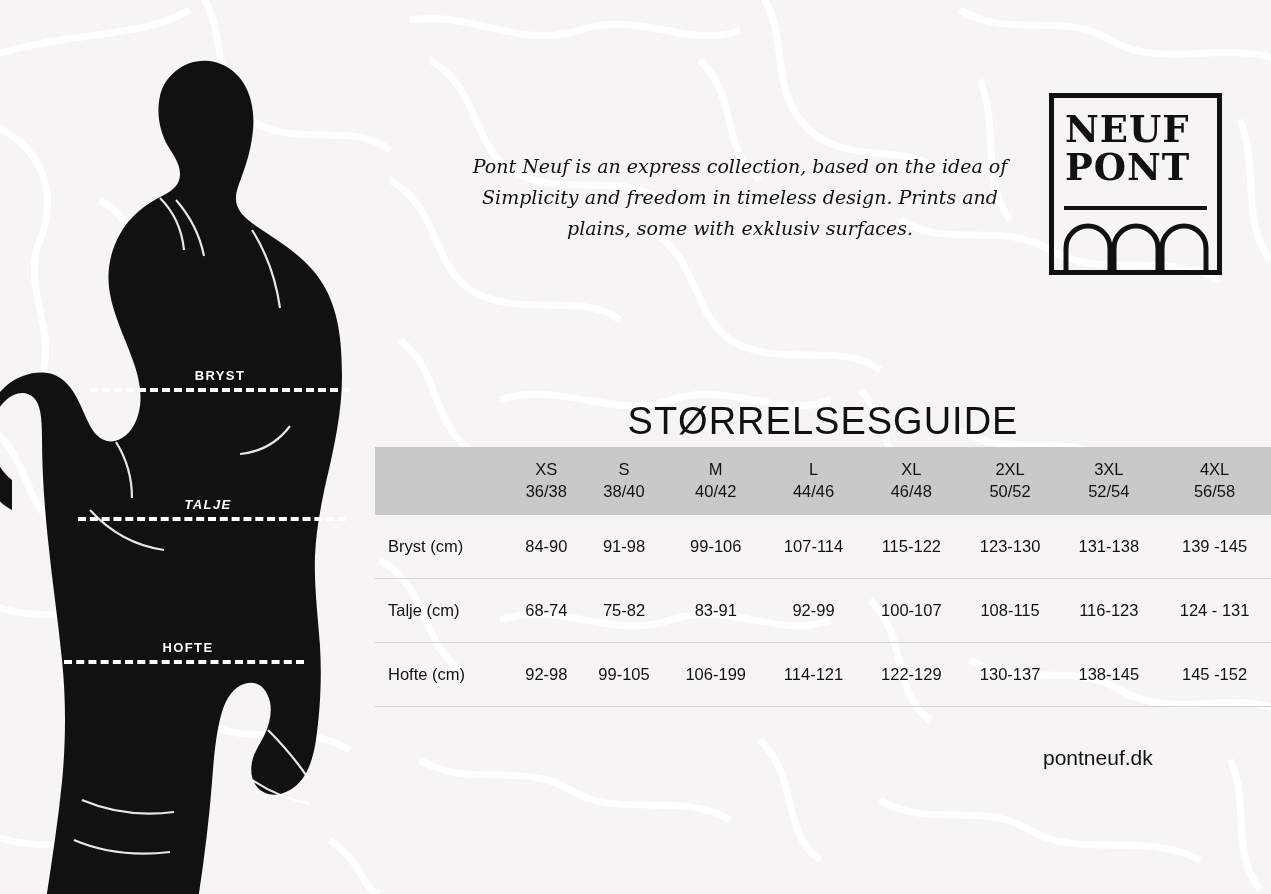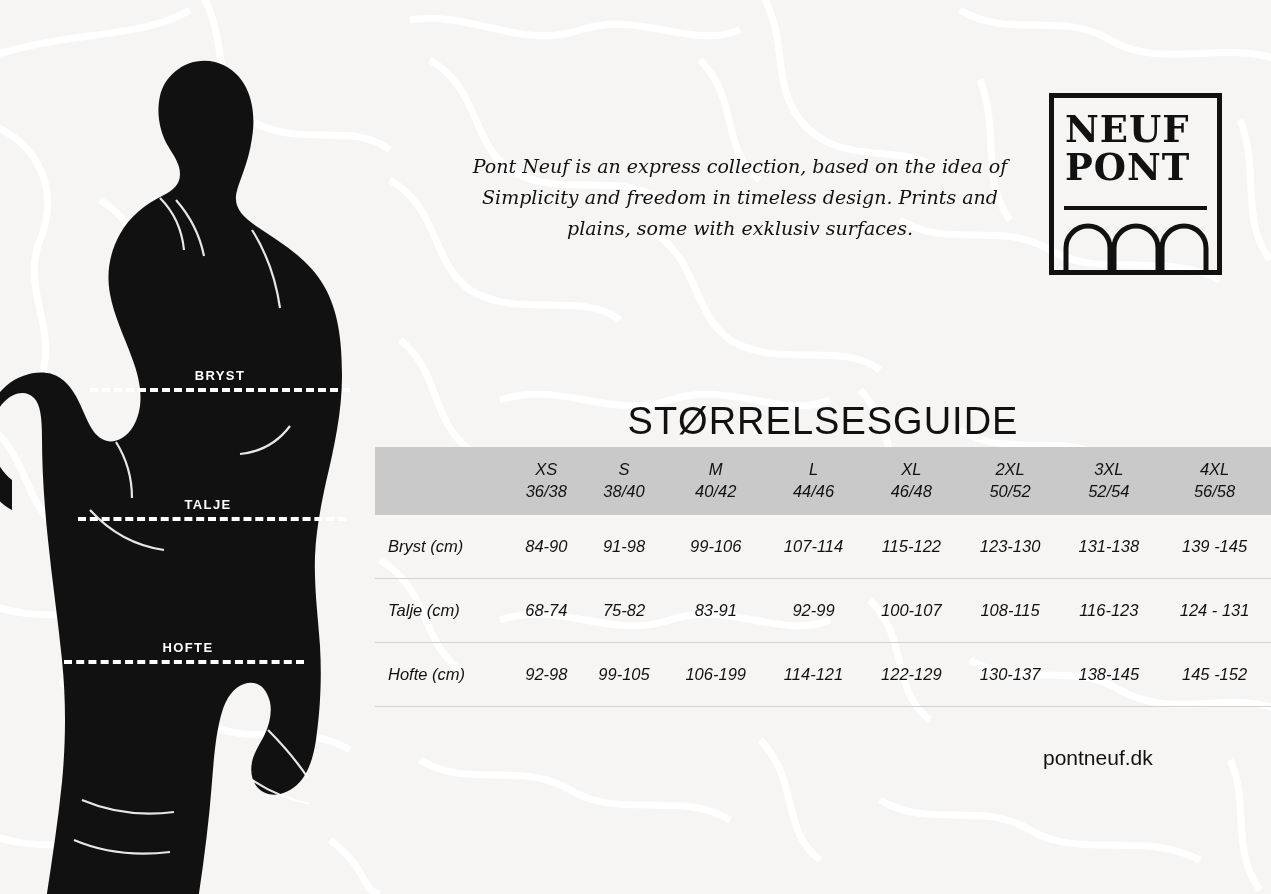--- a/index.html
+++ b/index.html
@@ -46,21 +46,21 @@
     width: 300px;
   }
   .guide .label { display: block; margin-bottom: 5px; }
   .guide .dash {
     display: block;
     height: 0;
     border-top: 4px dashed #ffffff;
   }
   #guide-bryst { left: 70px; top: 368px; }
   #guide-bryst .dash { width: 260px; margin-left: 20px; }
-  #guide-talje { left: 58px; top: 497px; }
+  #guide-talje { left: 58px; top: 497px; font-style: italic; }
   #guide-talje .dash { width: 268px; margin-left: 20px; }
   #guide-hofte { left: 38px; top: 640px; }
   #guide-hofte .dash { width: 240px; margin-left: 26px; }
 
   
   #intro {
     position: absolute;
     left: 470px;
     top: 132px;
     width: 540px;
@@ -126,21 +126,20 @@
   
   #size-table {
     position: absolute;
     left: 375px;
     top: 447px;
     width: 896px;
     border-collapse: collapse;
     z-index: 3;
     font-size: 16.5px;
     color: #111111;
-    font-style: italic;
   }
   #size-table thead th {
     background: #c9c9c9;
     font-weight: normal;
     padding: 11px 2px 13px 2px;
     line-height: 22px;
     text-align: center;
   }
   #size-table thead th.rowhead {
     background: #c9c9c9;

